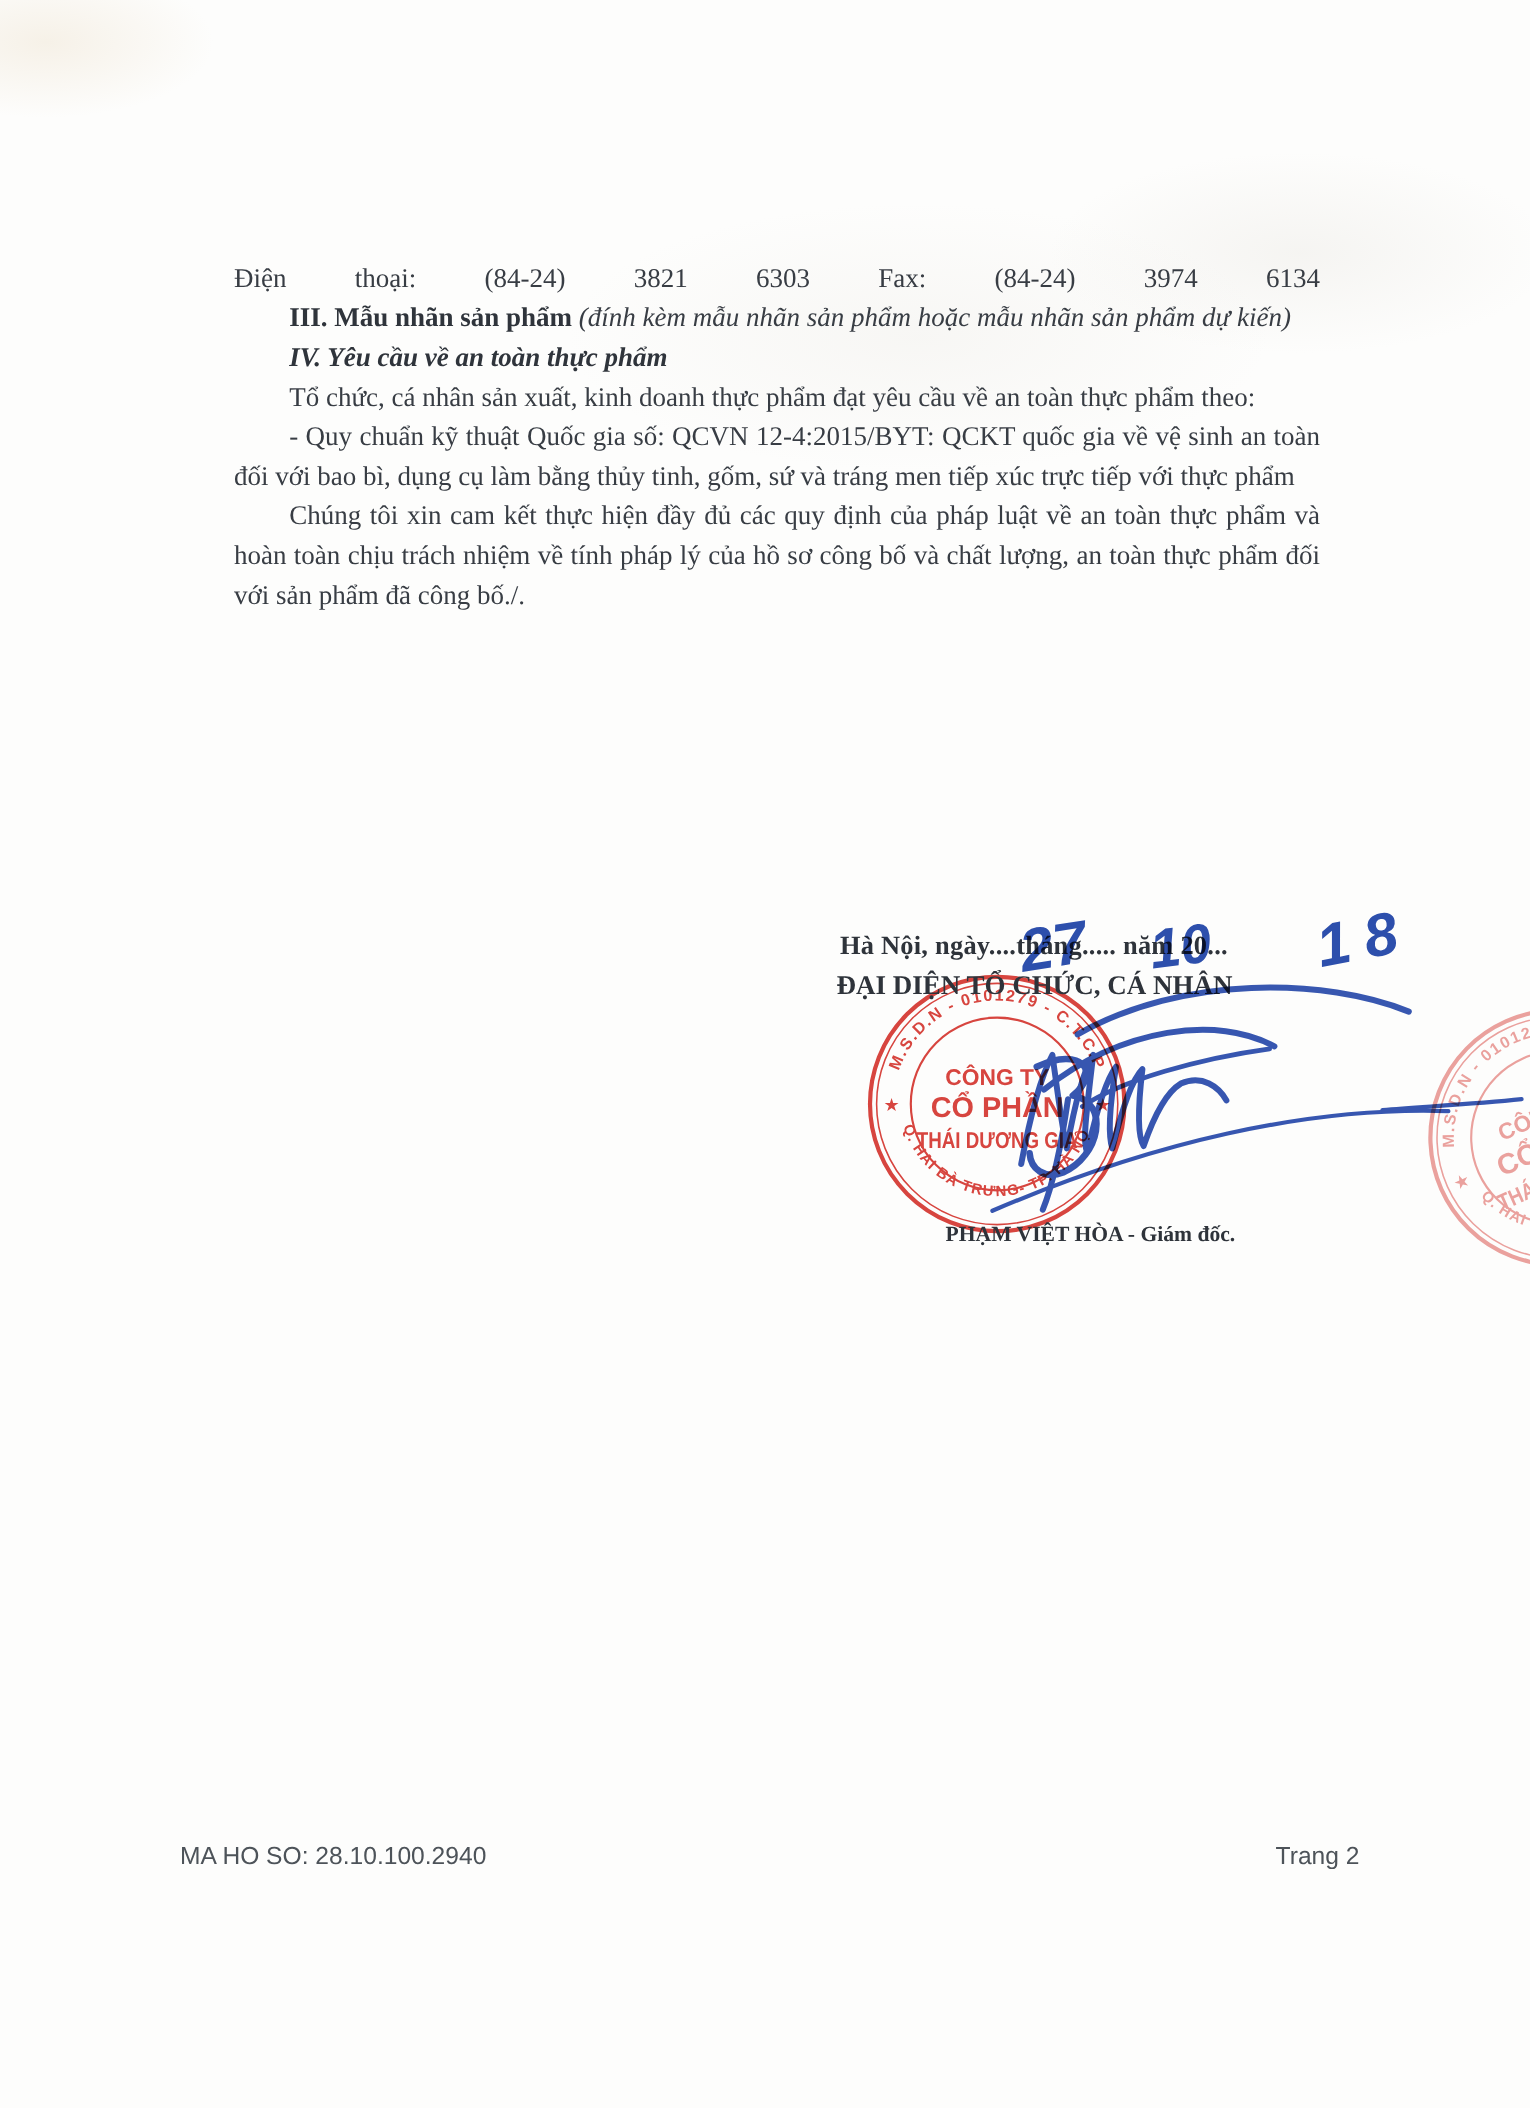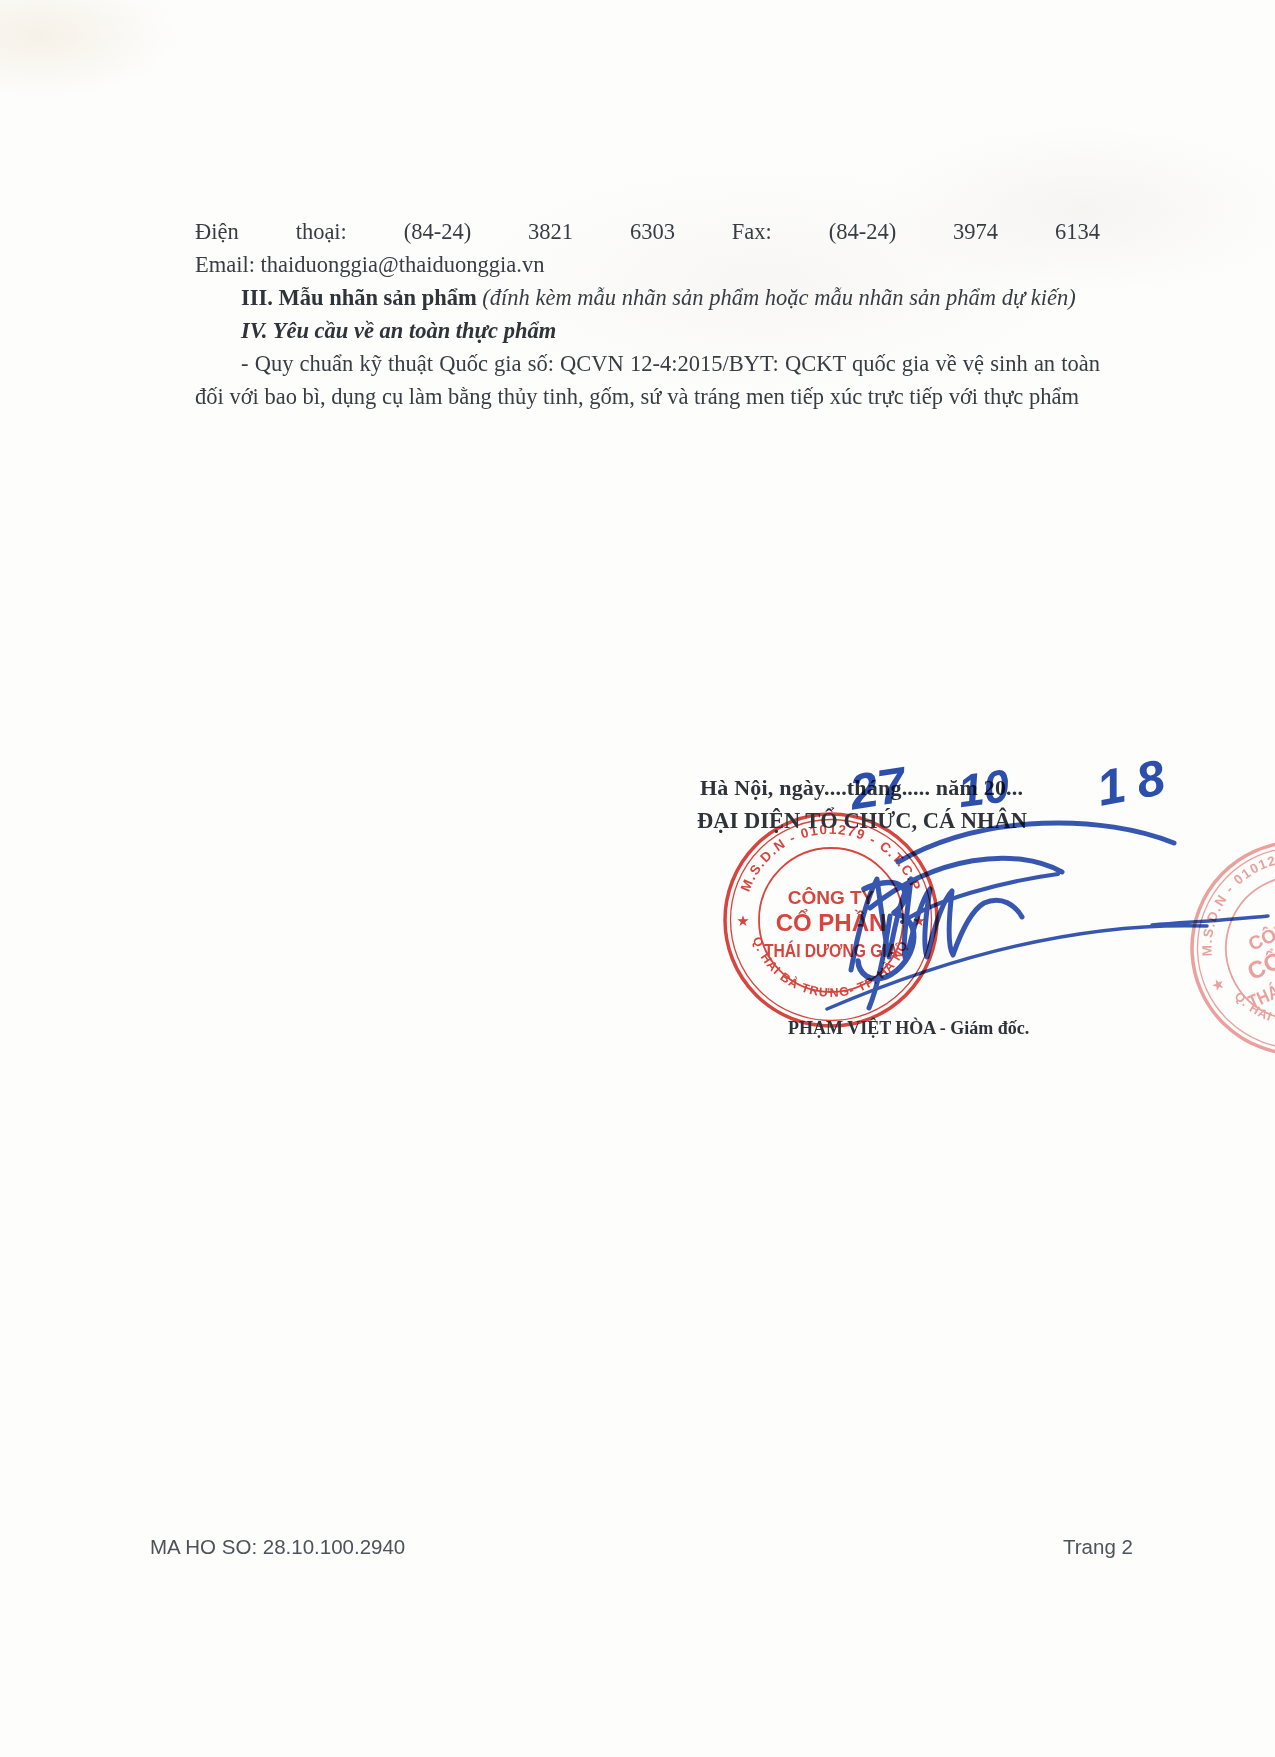--- a/index.html
+++ b/index.html
@@ -53,27 +53,28 @@
       <span>Điện</span>
       <span>thoại:</span>
       <span>(84-24)</span>
       <span>3821</span>
       <span>6303</span>
       <span>Fax:</span>
       <span>(84-24)</span>
       <span>3974</span>
       <span>6134</span>
     </div>
-    <div class="email-line">Email: thaiduonggia@thaiduonggia.vn</div>
 
     <p class="p-iii"><span class="bold">III. Mẫu nhãn sản phẩm</span> <span class="italic">(đính kèm mẫu nhãn sản phẩm hoặc mẫu nhãn sản phẩm dự kiến)</span></p>
 
     <p class="p-iv bold">IV. Yêu cầu về an toàn thực phẩm</p>
 
+    <p class="p-body1">Tổ chức, cá nhân sản xuất, kinh doanh thực phẩm đạt yêu cầu về an toàn thực phẩm theo:</p>
     <p class="p-body2">- Quy chuẩn kỹ thuật Quốc gia số: QCVN 12-4:2015/BYT: QCKT quốc gia về vệ sinh an toàn đối với bao bì, dụng cụ làm bằng thủy tinh, gốm, sứ và tráng men tiếp xúc trực tiếp với thực phẩm</p>
+    <p class="p-body3">Chúng tôi xin cam kết thực hiện đầy đủ các quy định của pháp luật về an toàn thực phẩm và hoàn toàn chịu trách nhiệm về tính pháp lý của hồ sơ công bố và chất lượng, an toàn thực phẩm đối với sản phẩm đã công bố./.</p>
   </div>
 
   <svg class="stamp stamp-faint" width="230" height="230" viewBox="0 0 230 230">
     <defs>
       <path id="s2-top" d="M 29,106 A 86.5,86.5 0 0 1 201,106"></path>
       <path id="s2-bot" d="M 38,138 A 82,82 0 0 0 192,138"></path>
     </defs>
     <circle cx="115" cy="115" r="106" fill="none" stroke="#d9453f" stroke-width="3.5"></circle>
     <circle cx="115" cy="115" r="100.5" fill="none" stroke="#d9453f" stroke-width="1.3"></circle>
     <circle cx="115" cy="115" r="72" fill="none" stroke="#d9453f" stroke-width="1.8"></circle>

